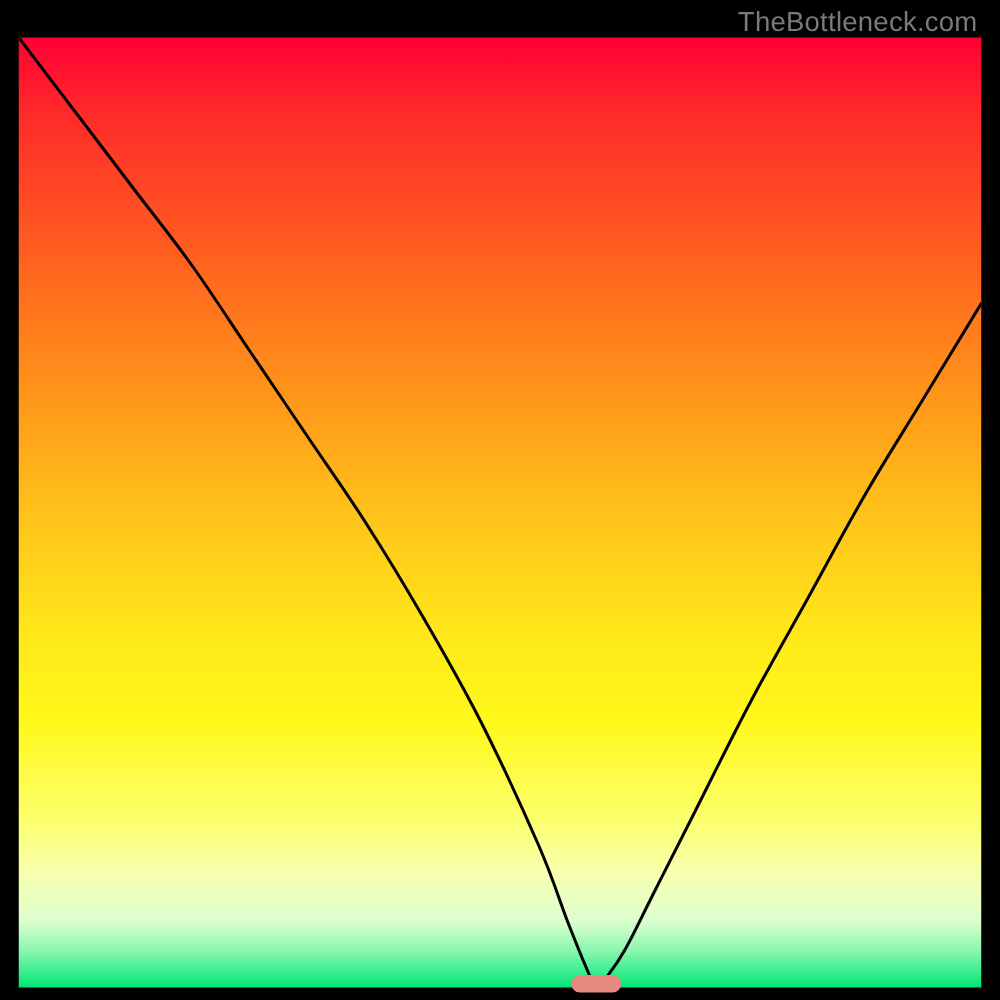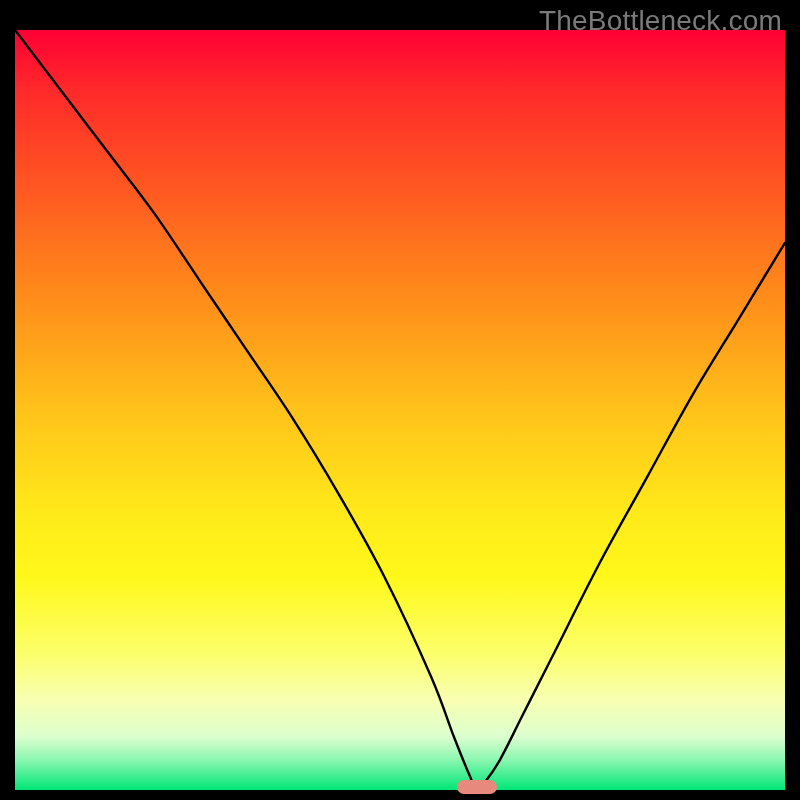--- a/index.html
+++ b/index.html
@@ -39,21 +39,21 @@
       #dcffcf 93%,
       #8cf7b0 96%,
       #00e676 100%
     );
   }
   .watermark {
     position: absolute;
     top: 5px;
     right: 18px;
     color: #7a7a7a;
-    font-size: 28px;
+    font-size: 22px;
     font-weight: 500;
     letter-spacing: 0.2px;
     z-index: 10;
   }
   .svg-layer {
     position: absolute;
     left: 0;
     top: 0;
     width: 770px;
     height: 760px;

